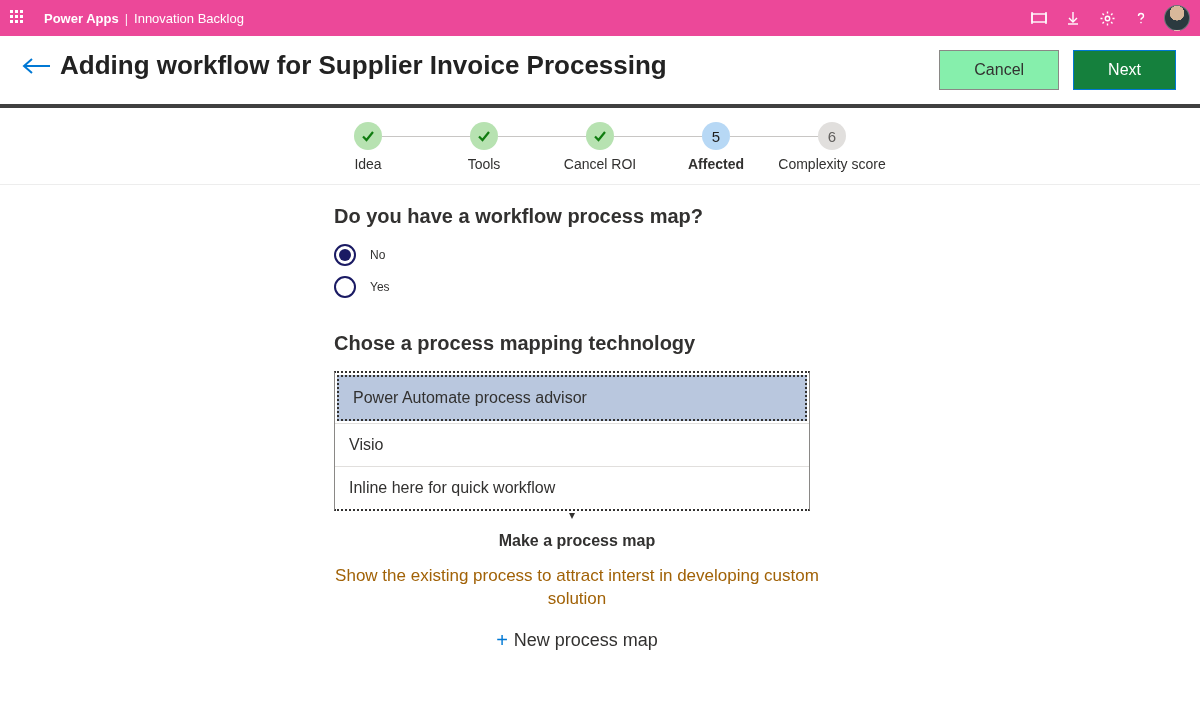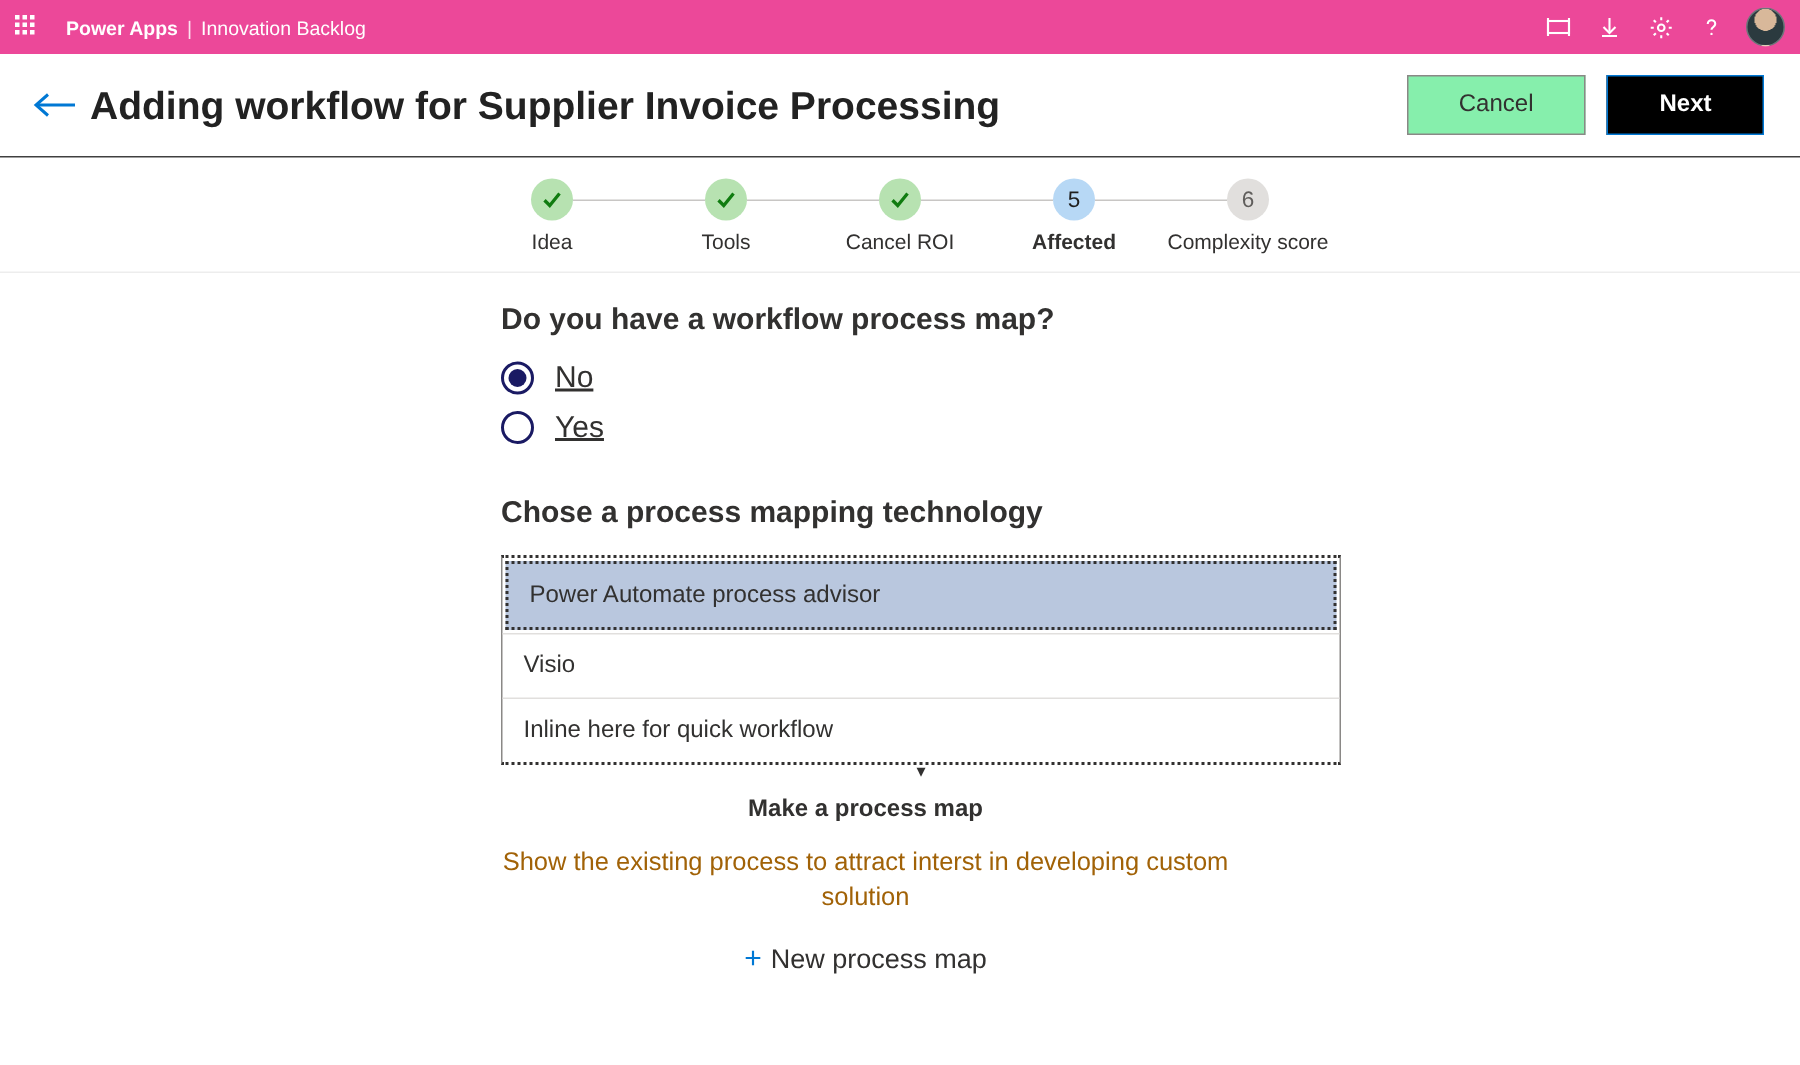--- a/index.html
+++ b/index.html
@@ -45,23 +45,23 @@
   .avatar {
     width: 26px; height: 26px; border-radius: 50%;
     background: radial-gradient(circle at 50% 30%, #d8b89a 35%, #2b3a3f 36%);
     margin-left: 6px;
     border: 1px solid rgba(255,255,255,.3);
   }
 
   
   .pageheader {
     display: flex;
-    align-items: center;
+    align-items: flex-start;
     padding: 14px 24px 14px 20px;
-    border-bottom: 1px solid #404040;
+    border-bottom: 4px solid #404040;
   }
   .backarrow {
     width: 40px; height: 32px;
     display:flex; align-items:center; justify-content:flex-start;
     cursor:pointer;
   }
   .backarrow svg { stroke:#0078d4; stroke-width:2; fill:none; }
   .pagetitle {
     font-size: 26px;
     font-weight: 600;
@@ -73,24 +73,24 @@
     padding: 0 34px;
     font-size: 16px;
     border: 1px solid #8a8886;
     background: #86efac;
     color: #323130;
     margin-left: 14px;
     cursor: pointer;
     display:flex; align-items:center; justify-content:center;
   }
   .btn.primary {
-    background: #000000;
+    background: #15803d;
     border-color: #0078d4;
     color: #fff;
-    font-weight: 700;
+    font-weight: 400;
   }
 
   
   .stepper {
     display:flex;
     justify-content:center;
     padding: 14px 0 10px;
     border-bottom: 1px solid #ededed;
   }
   .steps {
@@ -139,39 +139,38 @@
     font-weight:600;
     color:#323130;
     margin-bottom: 16px;
   }
   .radios { margin-bottom: 34px; }
   .radio {
     display:flex;
     align-items:center;
     margin-bottom: 10px;
     cursor:pointer;
-    font-size:20px;
-    text-decoration:underline;
+    font-size:12px;
   }
   .radio .ring {
     width:22px; height:22px;
     border:2px solid #1a1a63;
     border-radius:50%;
     margin-right: 14px;
     display:flex; align-items:center; justify-content:center;
   }
   .radio.selected .ring::after {
     content:"";
     width:12px; height:12px;
     background:#1a1a63;
     border-radius:50%;
   }
 
   .listbox {
-    width: 560px;
+    width: 476px;
     margin-top: 8px;
   }
   .listbox-inner {
     border-top: 2px dotted #323130;
     border-bottom: 2px dotted #323130;
     border-left: 1px solid #8a8886;
     border-right: 1px solid #8a8886;
   }
   .opt {
     padding: 12px 14px;

